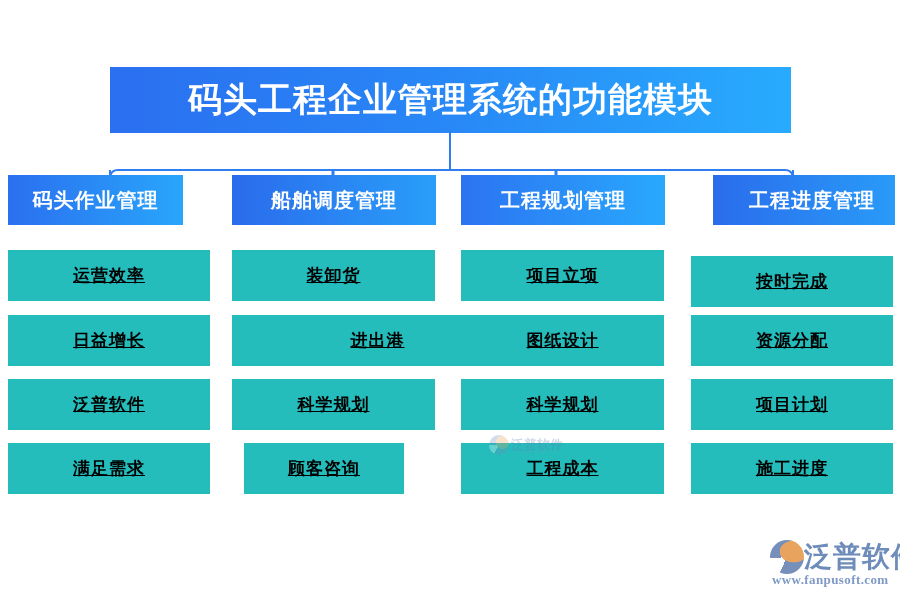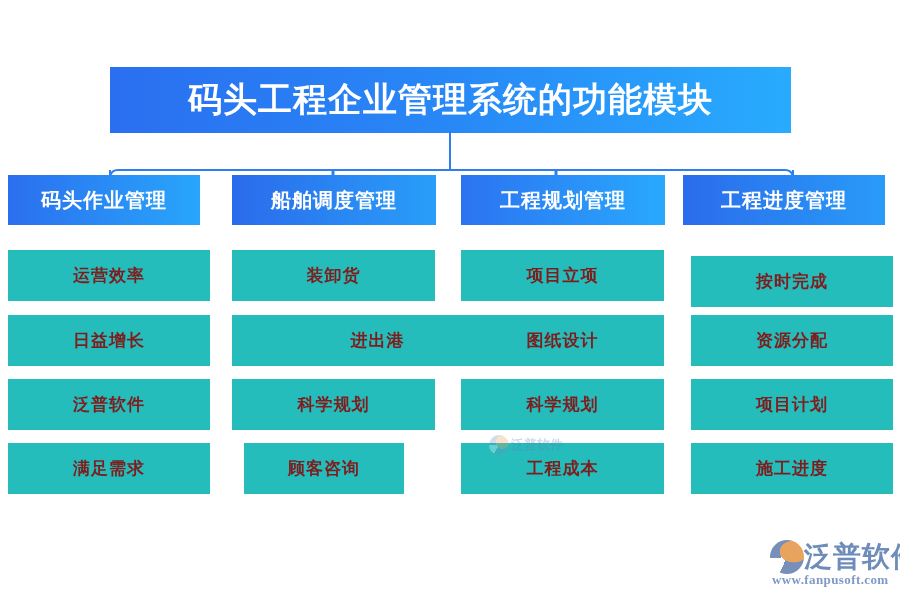--- a/index.html
+++ b/index.html
@@ -60,43 +60,44 @@
     justify-content: center;
   }
   .col-header-label {
     color: #ffffff;
     font-size: 20px;
     font-weight: bold;
     letter-spacing: 1px;
     white-space: nowrap;
     font-family: "Liberation Serif", "DejaVu Serif", serif;
   }
-  #col-header-0 { left: 8px;   width: 192px; background: linear-gradient(90deg, #2b6fef 0%, #28a6fb 100%); }
+  #col-header-0 { left: 8px;   width: 175px; background: linear-gradient(90deg, #2b6fef 0%, #28a6fb 100%); }
   #col-header-1 { left: 232px; width: 204px; background: linear-gradient(90deg, #2a6bec 0%, #299ef9 100%); }
   #col-header-2 { left: 461px; width: 204px; background: linear-gradient(90deg, #2c73f1 0%, #28a9fd 100%); }
-  #col-header-3 { left: 683px; width: 202px; background: linear-gradient(90deg, #2a6cec 0%, #299bf8 100%); }
+  #col-header-3 { left: 713px; width: 166px; background: linear-gradient(90deg, #2a6cec 0%, #299bf8 100%); padding-left: 16px; }
 
   
   .leaf {
     position: absolute;
     height: 51px;
     background: #25bcbc;
     display: flex;
     align-items: center;
     justify-content: center;
   }
   .leaf-label {
-    color: #7f1d1d;
+    color: #000000;
     font-size: 17px;
     font-weight: bold;
     letter-spacing: 1px;
     white-space: nowrap;
     font-family: "Liberation Serif", "DejaVu Serif", serif;
     position: relative;
     z-index: 2;
+    text-decoration: underline;
   }
 
   
   #inline-watermark {
     position: absolute;
     left: 489px;
     top: 433px;
     width: 86px;
     height: 24px;
     display: flex;

